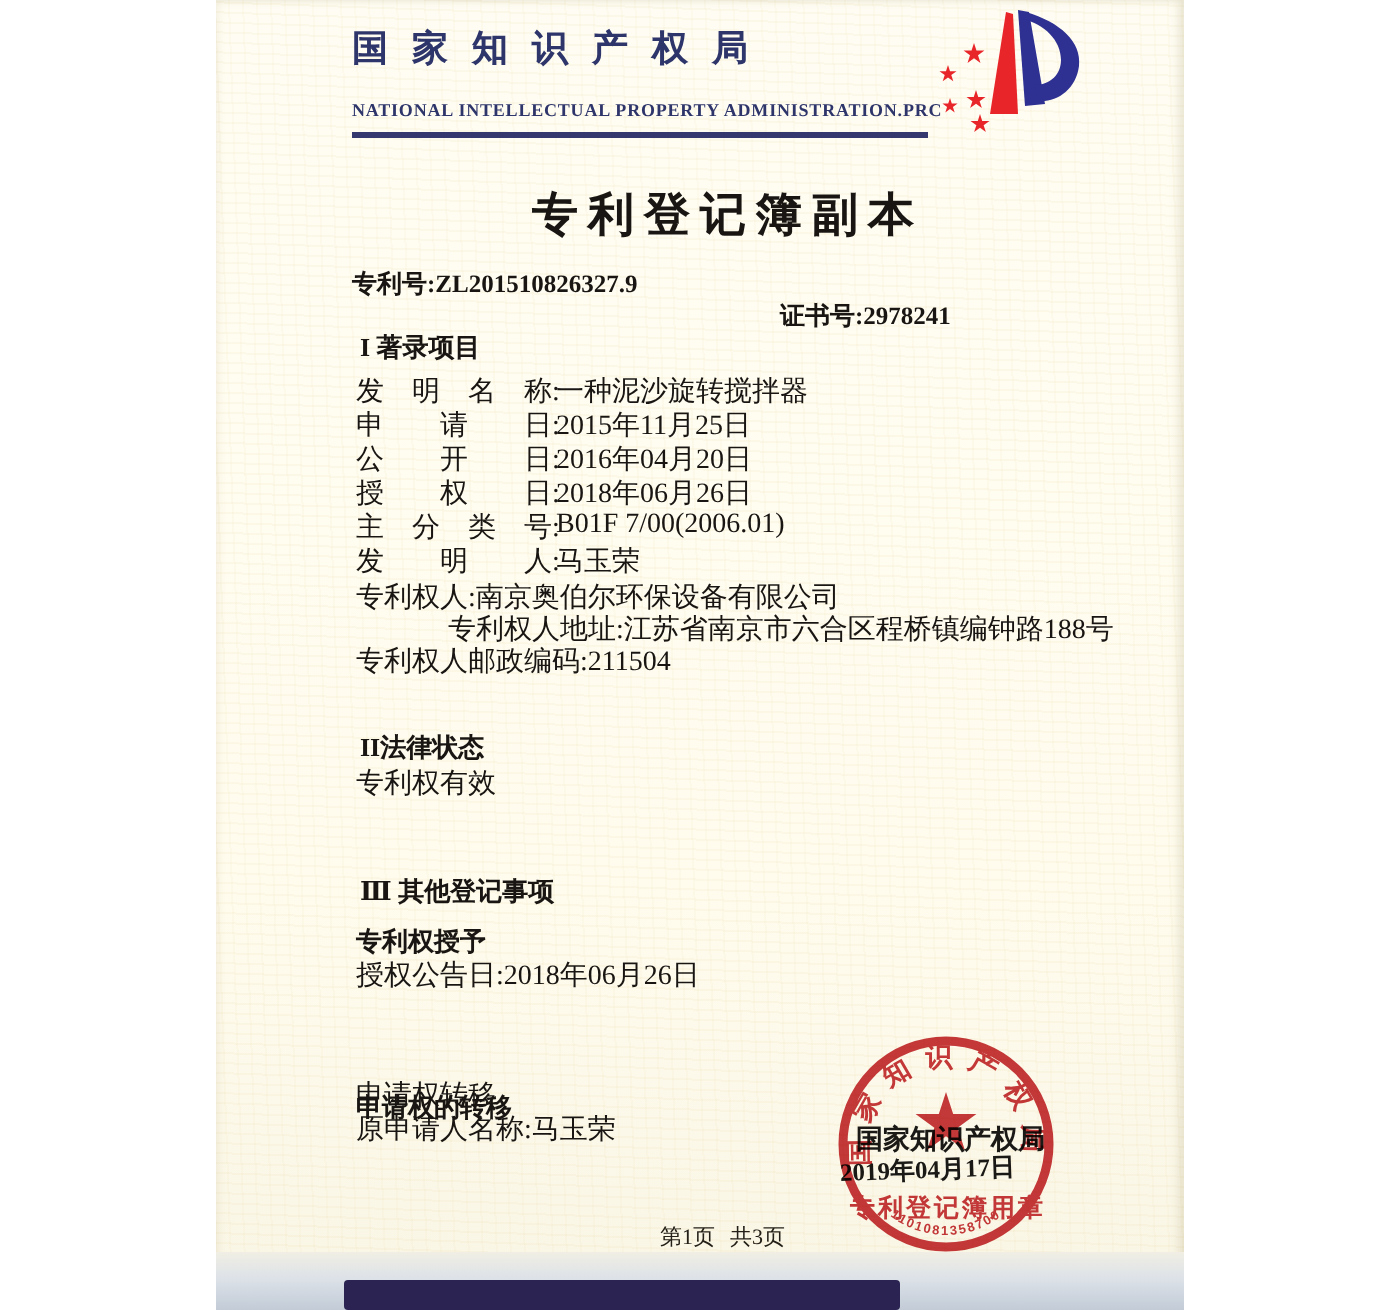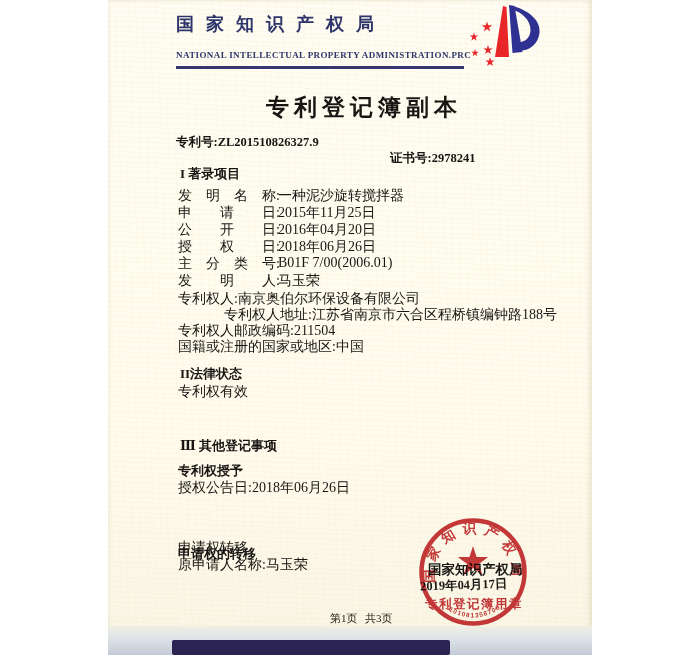--- a/index.html
+++ b/index.html
@@ -92,21 +92,20 @@
     <span class="abs" style="left:100px;">B01F 7/00(2006.01)</span>
   </div>
   <div class="abs row ink" style="left:178px;top:272px;">
     <span class="lbl">发　　明　　人:</span>
     <span class="abs" style="left:100px;">马玉荣</span>
   </div>
 
   <div class="abs row ink" style="left:178px;top:290px;">专利权人:南京奥伯尔环保设备有限公司</div>
   <div class="abs row ink" style="left:189px;top:306px;margin-left:35px;">专利权人地址:江苏省南京市六合区程桥镇编钟路188号</div>
   <div class="abs row ink" style="left:178px;top:322px;">专利权人邮政编码:211504</div>
-  <div class="abs row ink" style="left:178px;top:338px;">国籍或注册的国家或地区:中国</div>
 
   <div class="abs sec-h ink" style="left:180px;top:365px;">II法律状态</div>
   <div class="abs row ink" style="left:178px;top:383px;">专利权有效</div>
 
   <div class="abs sec-h ink" style="left:180px;top:437px;">Ⅲ 其他登记事项</div>
   <div class="abs sec-h ink" style="left:178px;top:462px;">专利权授予</div>
   <div class="abs row ink" style="left:178px;top:479px;text-align:right;">授权公告日:2018年06月26日</div>
 
   <div class="abs sec-h ink" style="left:178px;top:521px;margin-top:24px;">申请权的转移</div>
   <div class="abs row ink" style="left:178px;top:539px;">申请权转移</div>

